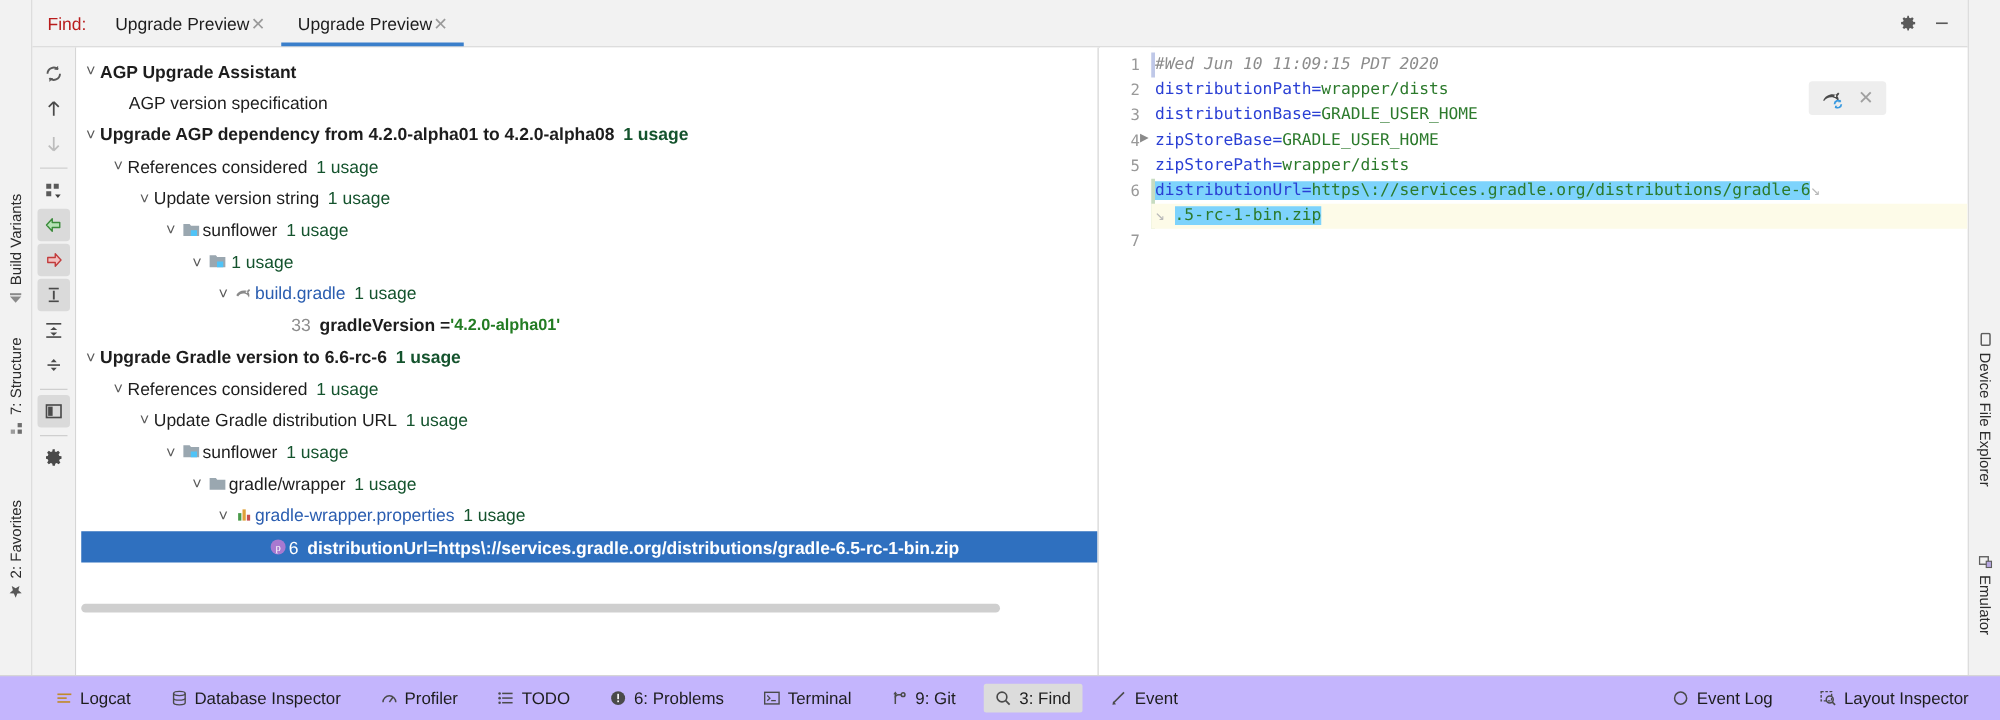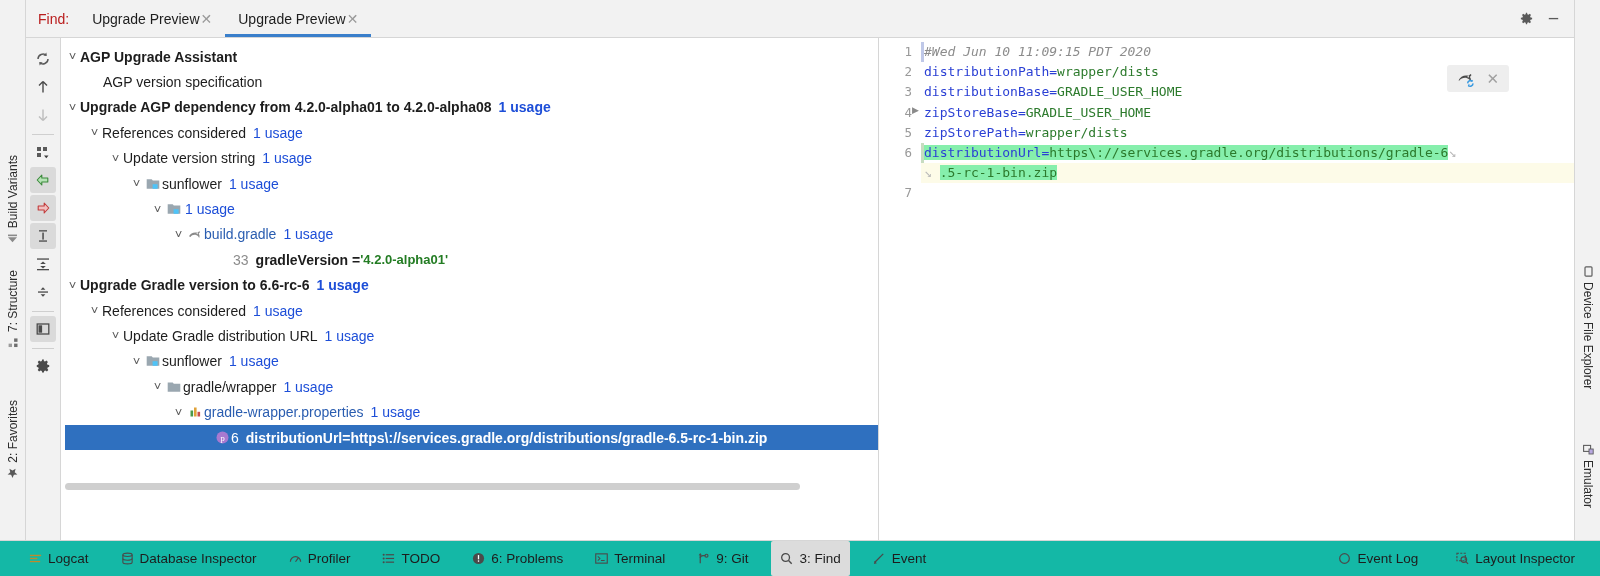--- a/index.html
+++ b/index.html
@@ -85,21 +85,21 @@
     white-space: nowrap; padding-left: 4px; box-sizing: border-box;
   }
   .row.sel { background: #2f70bf; color: #ffffff; margin-left: 4px; }
   .arrow {
     width: 15px; flex: none; display: inline-flex;
     align-items: center; justify-content: center; color: #5a5a5a;
   }
   .ico { width: 18px; flex: none; display: inline-flex; align-items: center; justify-content: center; }
   .lbl { font-size: 14px; }
   .lbl.bold { font-weight: bold; }
-  .usage { color: #1d4ed8; font-size: 14px; margin-left: 7px; }
+  .usage { color: #14532d; font-size: 14px; margin-left: 7px; }
   .link { color: #2a5db0; }
   .ln { color: #8c8c8c; font-size: 14px; margin-right: 7px; }
   .sel .ln { color: #ffffff; }
   .code { font-weight: bold; font-size: 14px; }
   .str { color: #237c23; font-weight: bold; }
 
   .hscroll {
     position: absolute; left: 4px; right: 0; bottom: 50px; height: 7px;
   }
   .hscroll i {
@@ -137,37 +137,37 @@
     display: flex; align-items: center; color: #8a8a8a; font-size: 9px;
   }
   .codearea {
     position: absolute; left: 41px; right: 0; top: 0; bottom: 0;
     font-family: "DejaVu Sans Mono", monospace; font-size: 13px;
   }
   .cline { height: 20.2px; line-height: 20.2px; white-space: pre; padding-left: 3px; }
   .cline .k { color: #2a3fd4; }
   .cline .v { color: #2c7a2c; }
   .cline .cm { color: #8c8c8c; font-style: italic; }
-  .hl { background: #86efac; }
+  .hl { background: #7dd3fc; }
   .hlrow { background: #fdfbe8; }
   .stripeL { position:absolute; left:41px; top:0; width:3px; height:20.2px; background:#bfc8e8; }
   .stripe6 { position:absolute; left:41px; width:3px; height:40.4px; background:#c7dcc0; }
   .wrapmark { color:#b9b9b9; }
   .floatbar {
     position: absolute; right: 65px; top: 27px; height: 27px;
     background: #eeeeee; border-radius: 3px;
     display: flex; align-items: center; gap: 10px; padding: 0 10px;
   }
 
   
   .statusbar {
     position: absolute; left: 0; right: 0; bottom: 0; height: 36px;
-    background: #14b8a6; border-top: 1px solid #d6d6d6;
-    display: flex; box-sizing: border-box;
-    padding-left: 20px; font-size: 13.5px; color: #1d1d1d;
+    background: #c4b5fd; border-top: 1px solid #d6d6d6;
+    display: flex; align-items: center; box-sizing: border-box;
+    padding-left: 36px; font-size: 13.5px; color: #1d1d1d;
   }
   .sitem {
     display: flex; align-items: center; gap: 6px;
     padding: 4px 9px; border-radius: 2px; margin-right: 14px;
     white-space: nowrap; cursor: default;
   }
   .sitem.active { background: #dcdcdc; }
   .sspacer { flex: 1; }
   .sright { display: flex; align-items: center; padding-right: 16px; }
   .sright .sitem { margin-right: 0; margin-left: 20px; }

